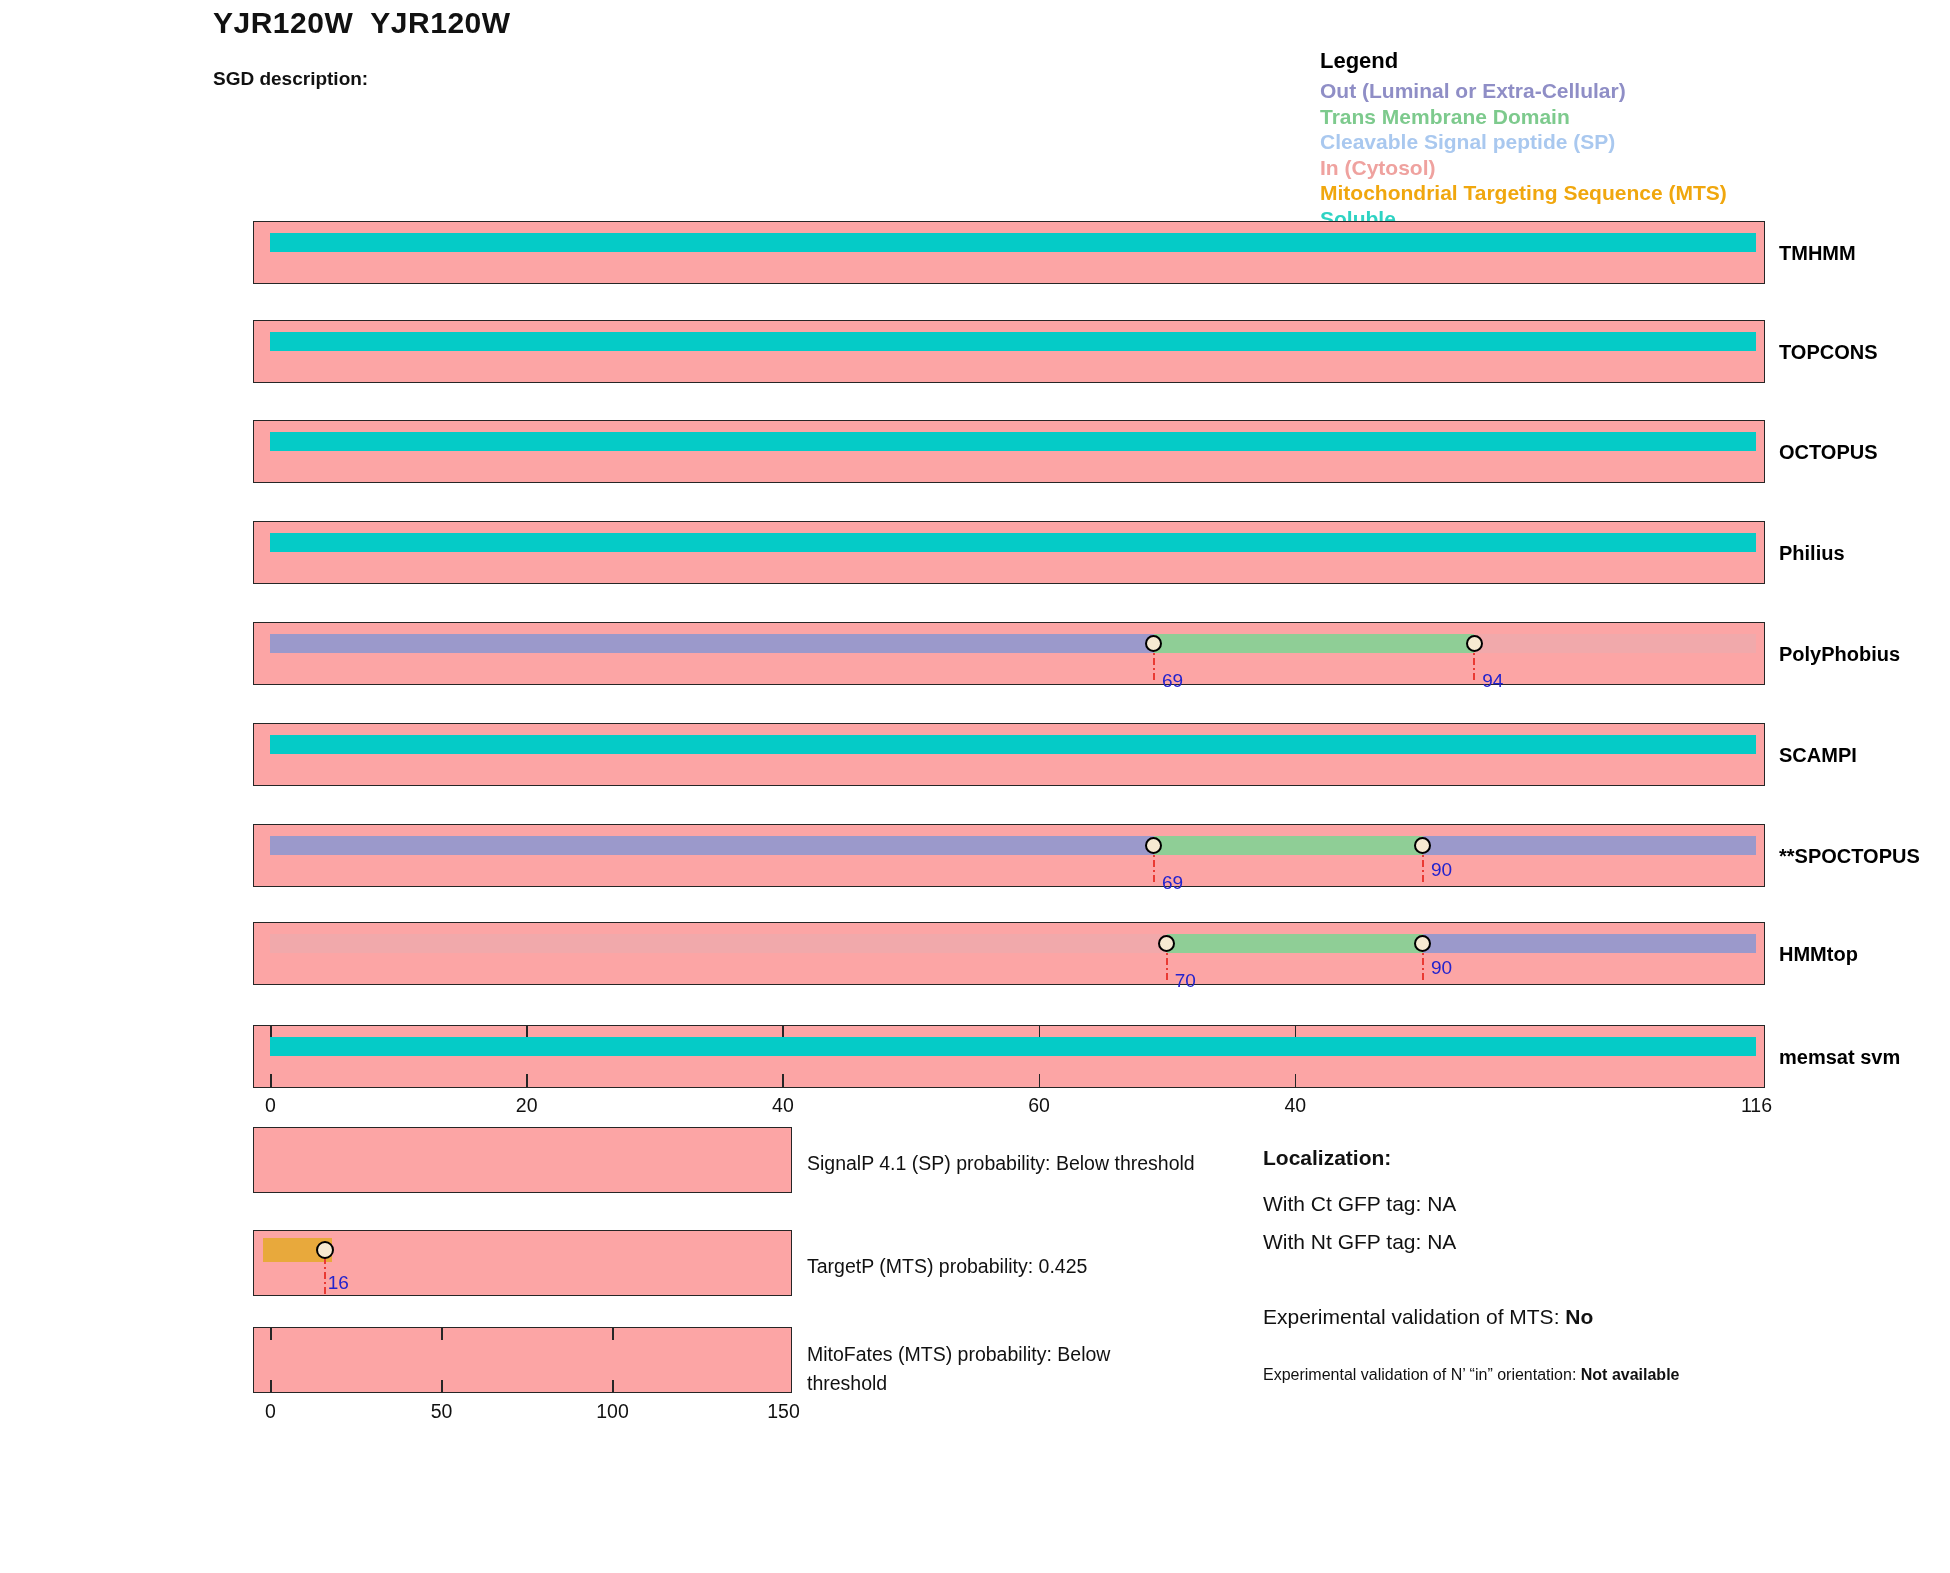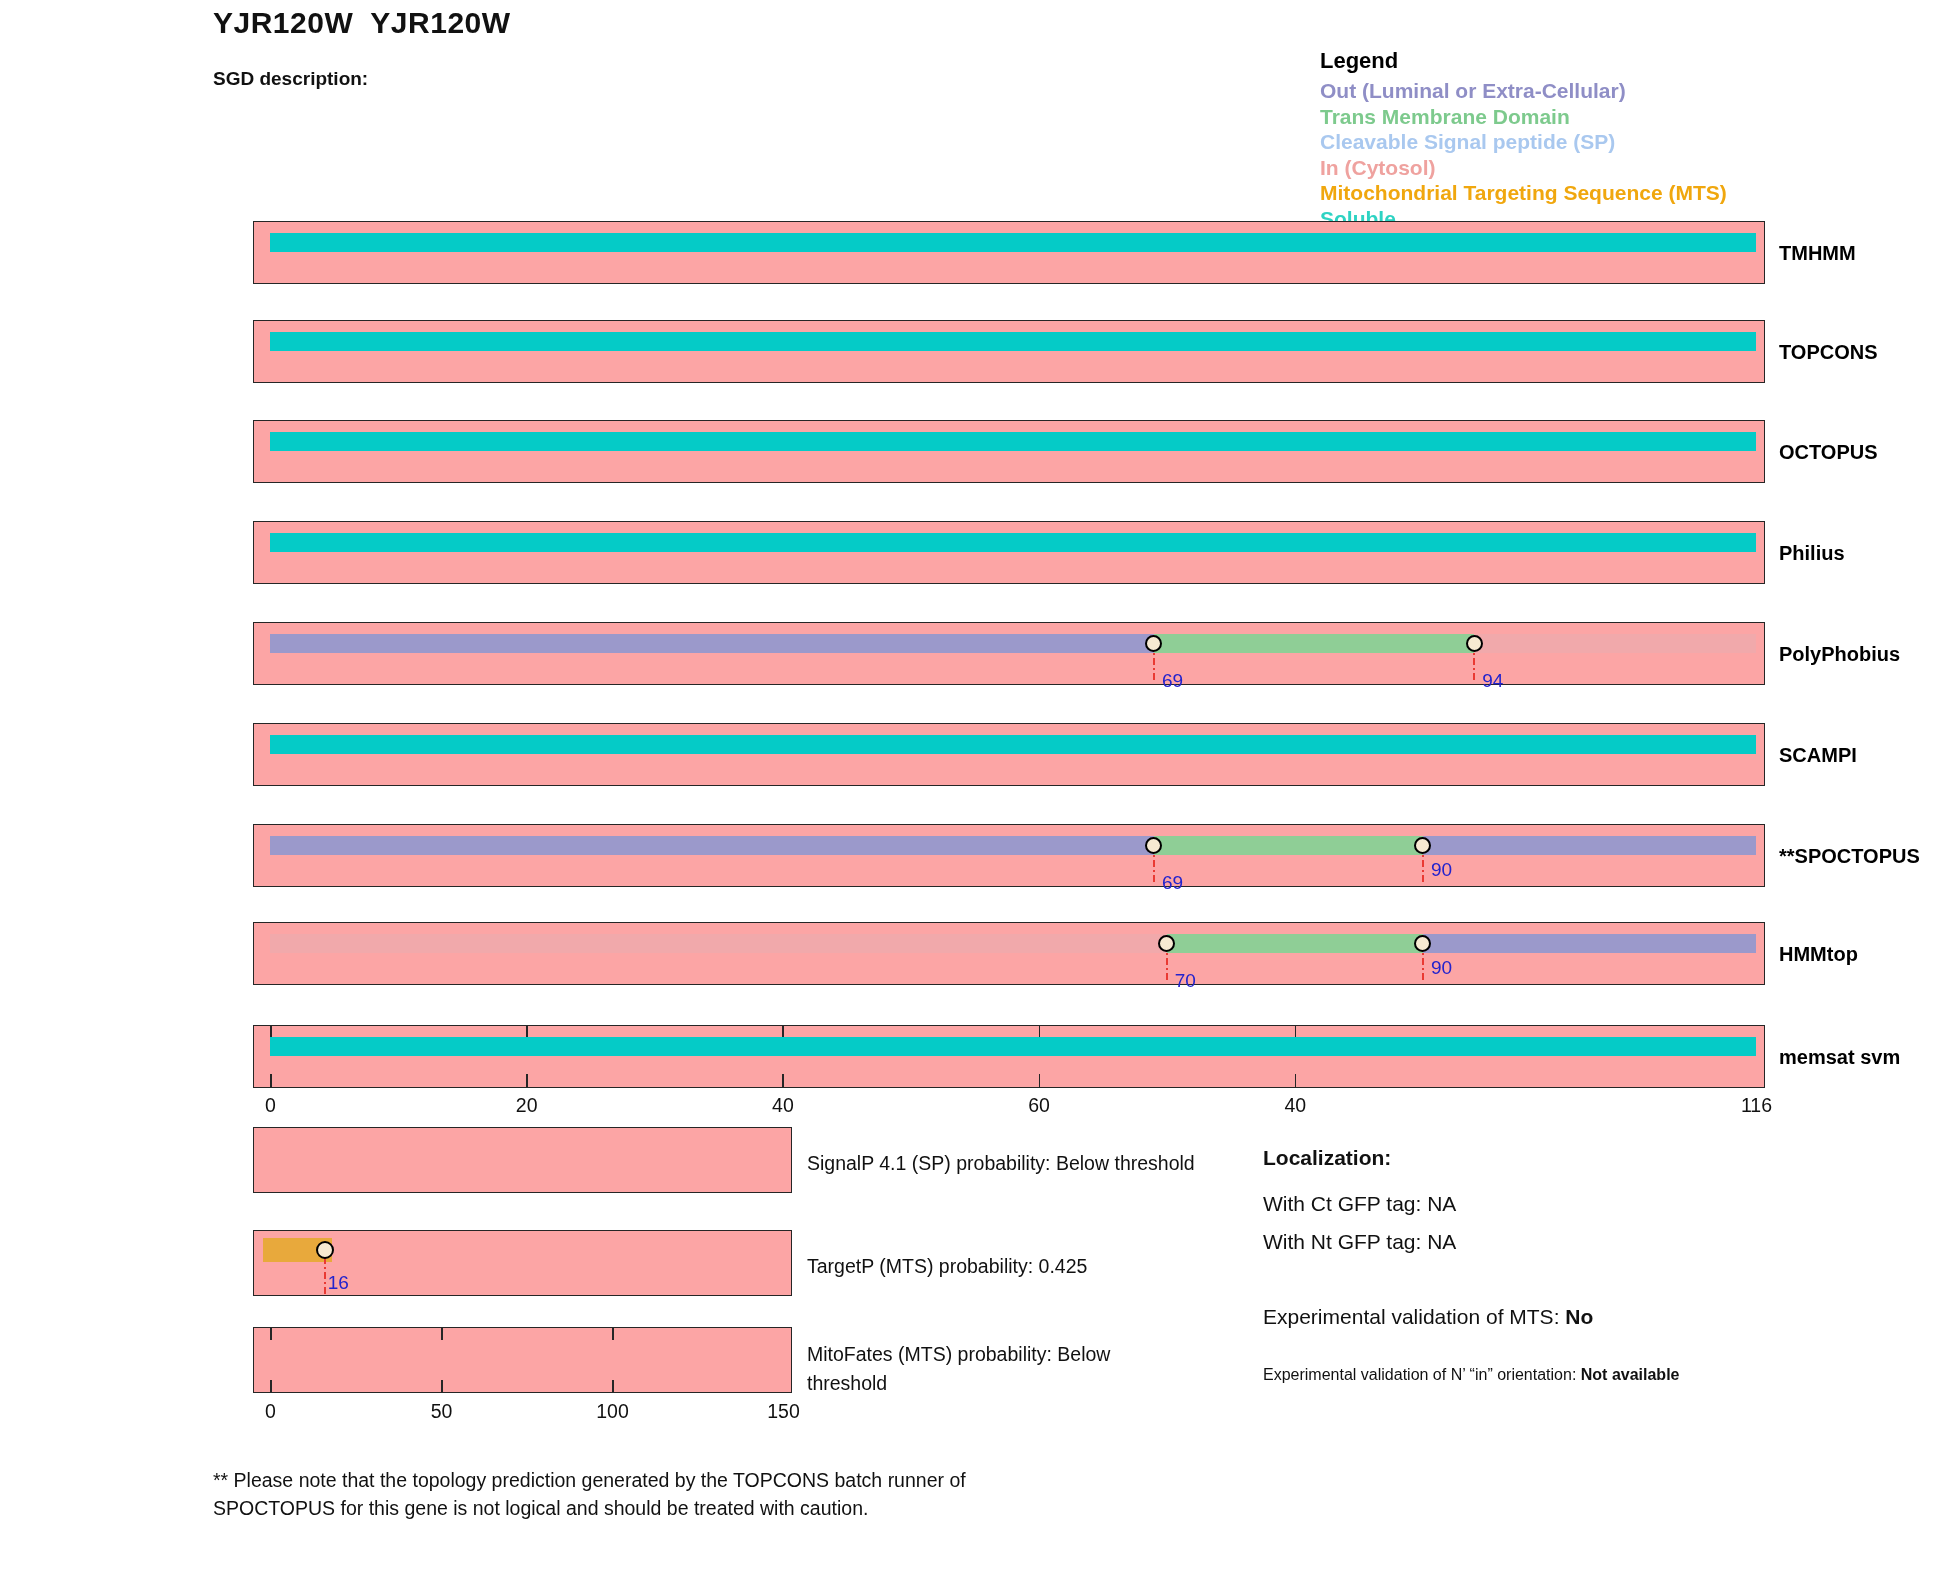--- a/index.html
+++ b/index.html
@@ -165,14 +165,13 @@
       <div>With Ct GFP tag: NA</div>
       <div>With Nt GFP tag: NA</div>
     </div>
   <div class="abs" id="val-mts">
     <span>Experimental validation of MTS: </span><b>No</b>
   </div>
   <div class="abs" id="val-orient">
     <span>Experimental validation of N’ “in” orientation: </span><b>Not available</b>
   </div>
 
-  <div class="abs" id="footnote">** Please note that the topology prediction generated by the TOPCONS batch runner of SPOCTOPUS for this gene is not logical and should be treated with caution.</div>
 </div>
 
 </body></html>

